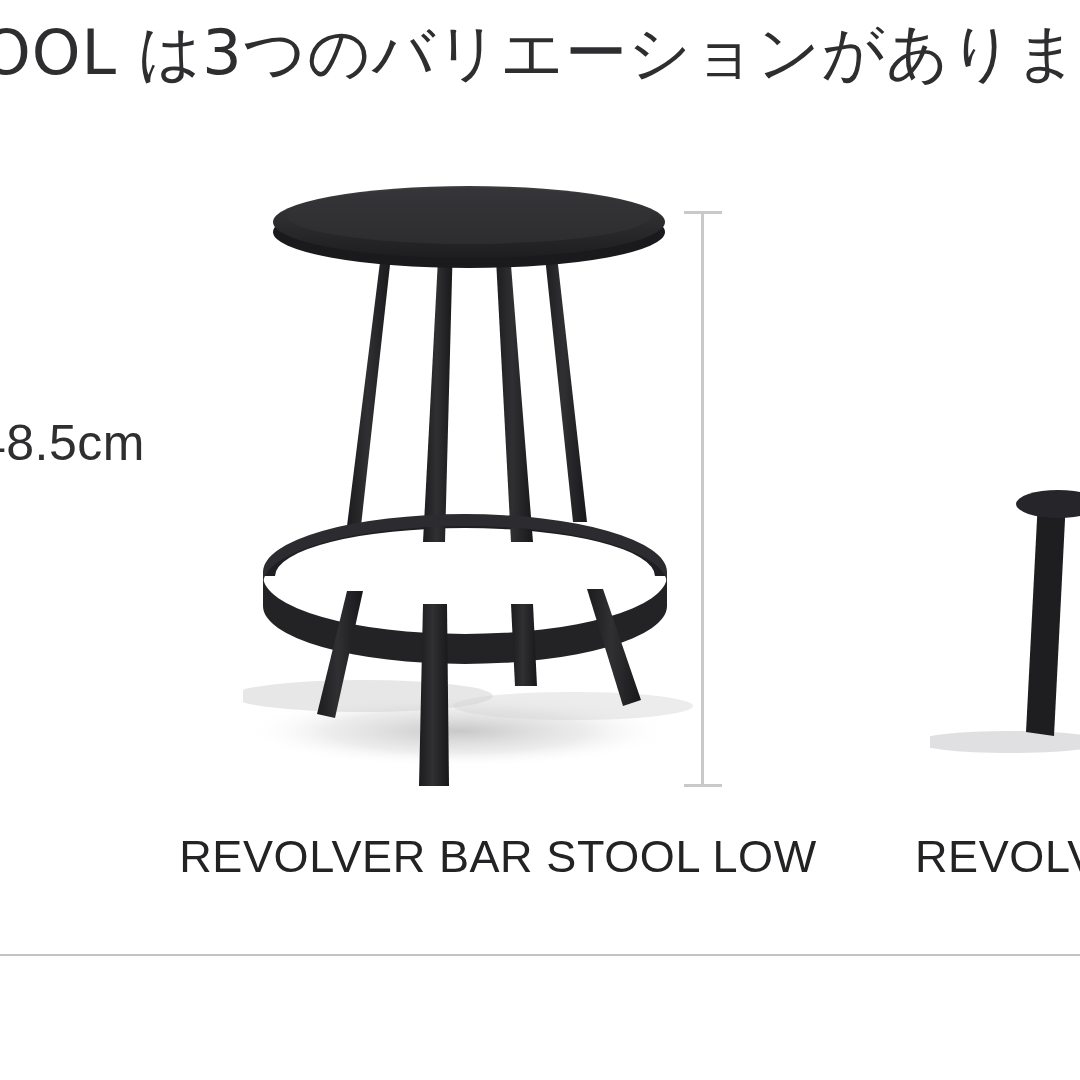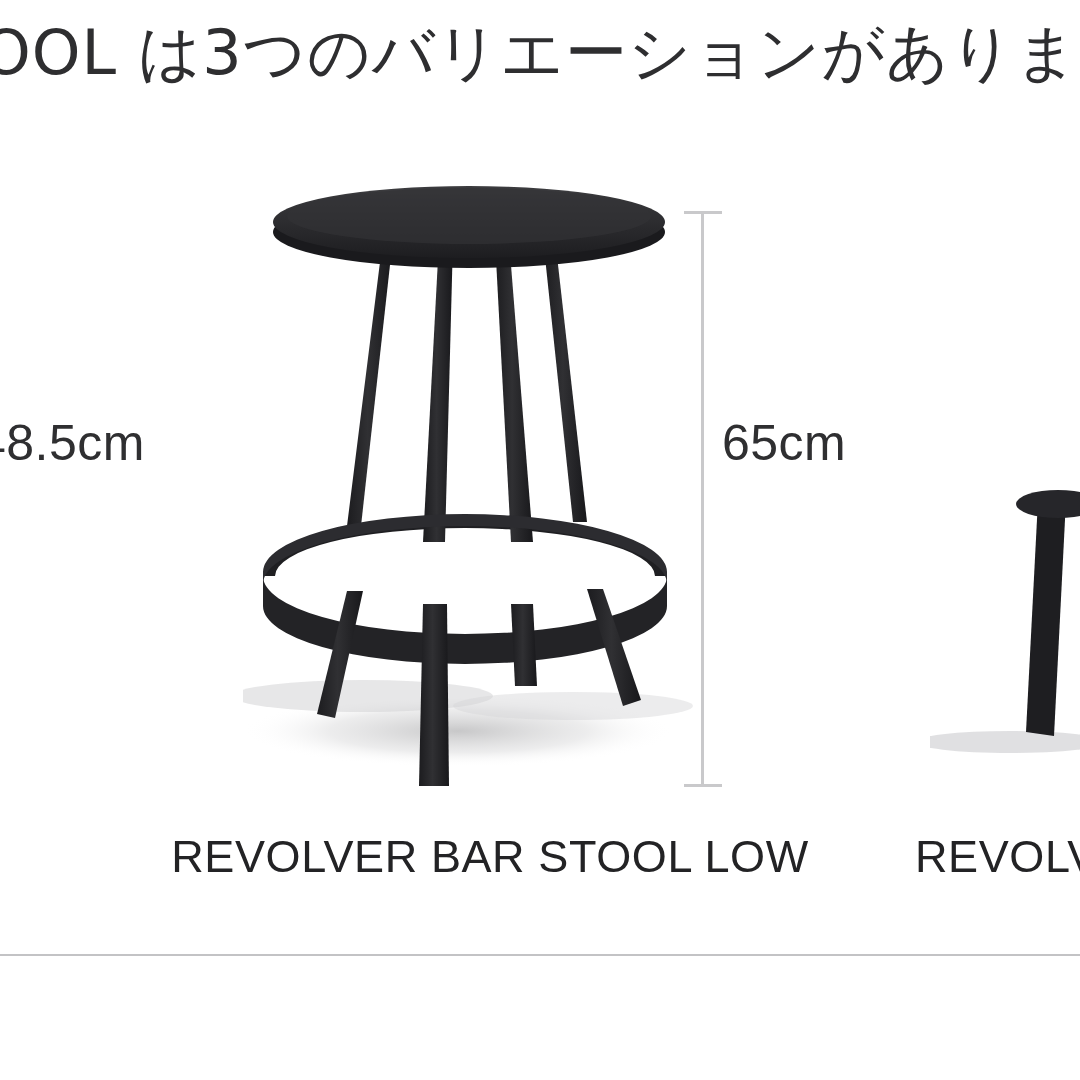--- a/index.html
+++ b/index.html
@@ -109,21 +109,21 @@
     position: absolute;
     left: 0;
     top: 0;
     width: 150px;
     height: 300px;
   }
 
   
   #caption-main {
     position: absolute;
-    left: 140px;
+    left: 148px;
     top: 826px;
     width: 700px;
     text-align: center;
     font-size: 45px;
     line-height: 62px;
     color: #232325;
     letter-spacing: 0.6px;
     white-space: nowrap;
   }
   #caption-right-clip {
@@ -161,21 +161,20 @@
 <div id="page">
 
   <div id="headline-clip">
     <div id="headline">OOL は3つのバリエーションがあります</div>
   </div>
 
   <div id="label-width-clip">
     <div id="label-width">48.5cm</div>
   </div>
 
-  <div id="label-height">65cm</div>
 
   <div id="dim-cap-top"></div>
   <div id="dim-line"></div>
   <div id="dim-cap-bottom"></div>
 
   <svg id="stool-main" viewBox="0 0 452 608">
     <defs>
       <radialGradient id="shadowGrad" cx="50%" cy="50%" r="50%">
         <stop offset="0%" stop-color="#9a9a9c" stop-opacity="0.55"></stop>
         <stop offset="60%" stop-color="#bdbdbf" stop-opacity="0.28"></stop>

